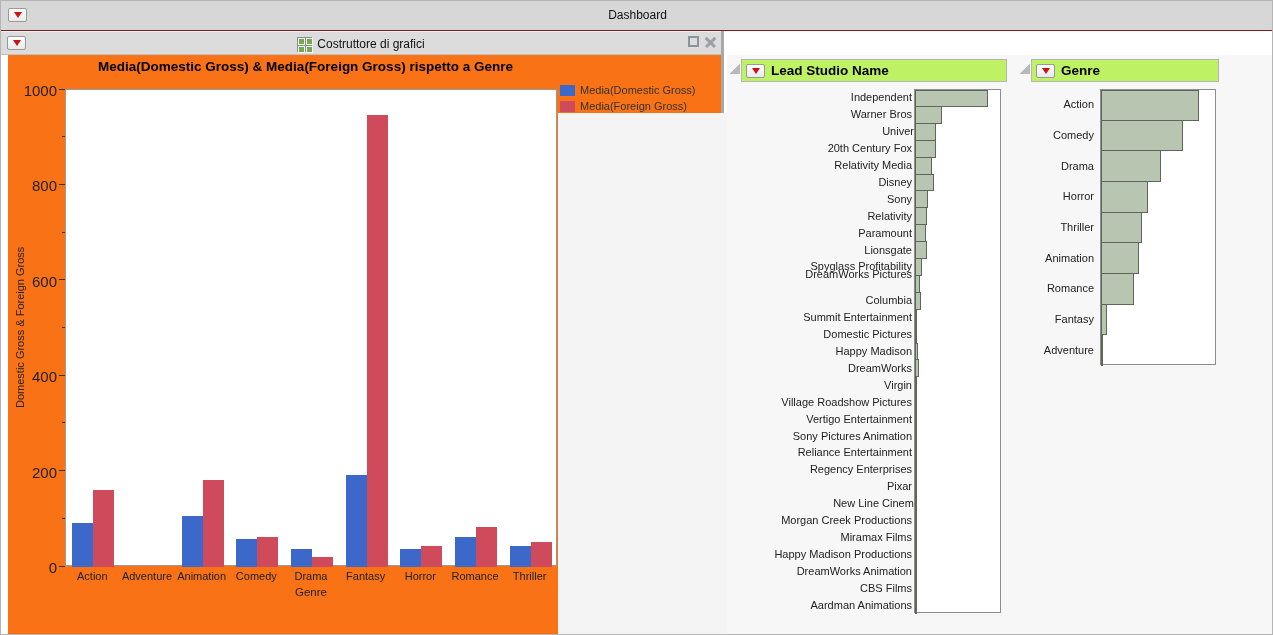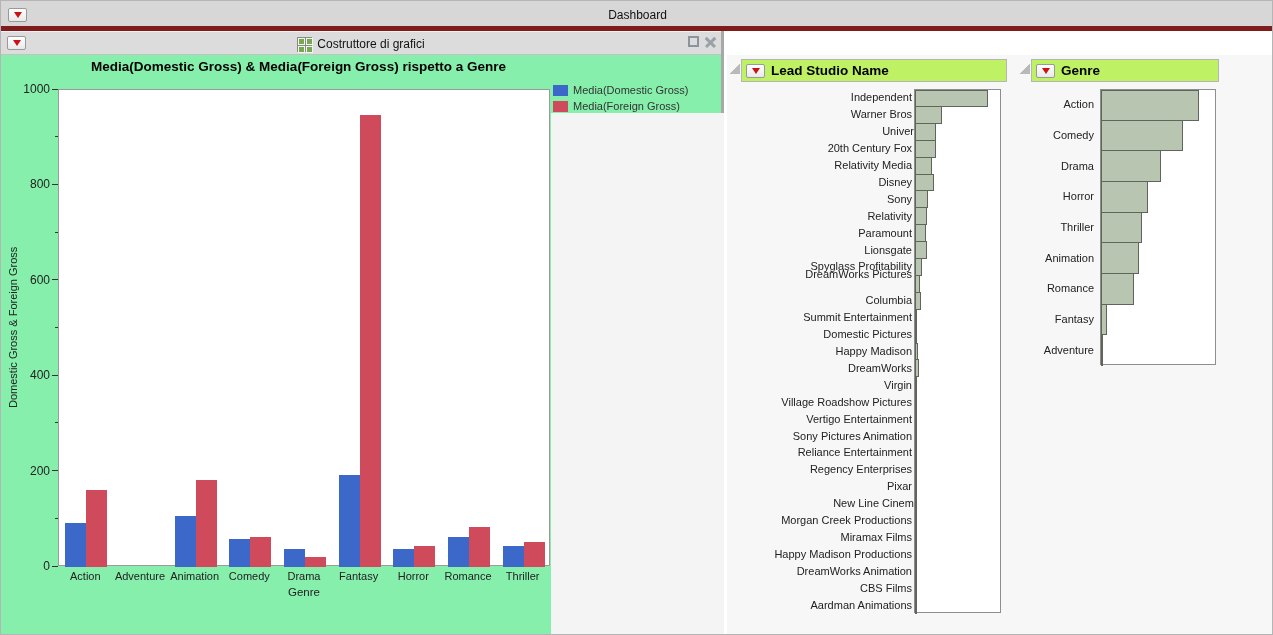--- a/index.html
+++ b/index.html
@@ -3,21 +3,21 @@
 <meta charset="utf-8">
 <style>
   * { margin:0; padding:0; box-sizing:border-box; }
   html,body { background:#ffffff; }
   body { font-family:"Liberation Sans", sans-serif; color:#1a1a1a; }
   .stage { position:relative; width:1273px; height:635px; background:#ffffff; overflow:hidden;
            border:1px solid #b5b5b5; }
 
   
   .topbar { position:absolute; left:0; top:0; width:1273px; height:30px;
-            background:#d7d7d7; border-bottom:5px solid #7f1d1d; }
+            background:#d7d7d7; border-bottom:1px solid #7f1d1d; }
   .topbar-title { position:absolute; left:0; right:0; top:7px; text-align:center;
                   font-size:12px; color:#111; }
 
   
   .rt-btn { position:absolute; width:19px; height:14px; background:linear-gradient(#ffffff,#e9e9e9);
             border:1px solid #999; border-radius:2px; display:flex; align-items:center; justify-content:center; }
   .rt-tri { width:0; height:0; border-left:4px solid transparent; border-right:4px solid transparent;
             border-top:6px solid #cc1111; }
 
   
@@ -33,21 +33,21 @@
   .panel { position:absolute; top:30px; height:605px; }
   .panel-left  { left:0; width:723px; border-right:3px solid #a8a8a8; }
   .panel-right { left:726px; width:547px; }
   .panel-header { position:absolute; left:0; top:0; right:0; height:24px; background:#dcdcdc;
                   border-top:1px solid #f2f2f2; border-bottom:1px solid #c2c2c2; }
   .panel-header .rt-btn { left:6px; top:4px; }
   .ph-title { position:absolute; left:40px; right:40px; top:0; height:24px;
               display:flex; align-items:center; justify-content:center; gap:5px;
               font-size:12px; color:#111; }
   .panel-body { position:absolute; left:0; top:24px; right:0; bottom:0; }
-  .panel-left  .panel-body { background:#86efac; }
+  .panel-left  .panel-body { background:#f97316;margin-left:7px; }
   .panel-right .panel-body { background:#f7f7f8; }
 
   
   .icon-gb { width:15px; height:15px; display:grid; grid-template-columns:7px 7px; grid-template-rows:7px 7px;
              gap:1px; background:#8a8a8a; border:1px solid #8a8a8a; }
   .icon-gb span { background:#f2f5ef; position:relative; }
   .icon-gb span::after { content:""; position:absolute; left:1px; top:1px; right:1px; bottom:1px; background:#76a84e; }
   .icon-bars { position:relative; width:16px; height:14px; }
   .icon-bars i { position:absolute; left:2px; height:3px; background:#64a247; }
   .icon-bars i:nth-child(1){ top:1px; width:13px; background:#4f9440;}
@@ -60,21 +60,21 @@
               font-size:13.5px; font-weight:bold; color:#000; }
   .legend-strip { position:absolute; left:550px; top:58px; width:173px; height:523px; background:#f4f4f5; }
   .gb-plot { position:absolute; left:57px; top:34px; width:492px; height:477px;
              border:1px solid #9a9a9a; background:#ffffff; }
   .gb-ylabel { position:absolute; left:6px; top:34px; height:477px; width:16px;
                writing-mode:vertical-rl; transform:rotate(180deg); text-align:center;
                font-size:11px; color:#222; }
   .gb-xlabel { position:absolute; left:57px; top:531px; width:492px; text-align:center;
                font-size:11.5px; color:#222; }
   .tick { position:absolute; background:#333; }
-  .tick-label { position:absolute; left:0; width:49px; text-align:right; font-size:12px; color:#222; }
+  .tick-label { position:absolute; left:0; width:49px; text-align:right; font-size:15px; color:#222; }
   .xcat { position:absolute; top:515px; text-align:center; font-size:11px; color:#222; }
   .gbar { position:absolute; }
   .legend { position:absolute; left:552px; top:27px; }
   .legend-item { display:flex; align-items:center; gap:5px; height:16px; }
   .legend-swatch { width:15px; height:11px; }
   .legend-label { font-size:11px; color:#333; white-space:nowrap; }
 
   
   .collapse-tri { position:absolute; width:0; height:0;
                   border-left:10px solid transparent; border-bottom:10px solid #b9b9b9;

